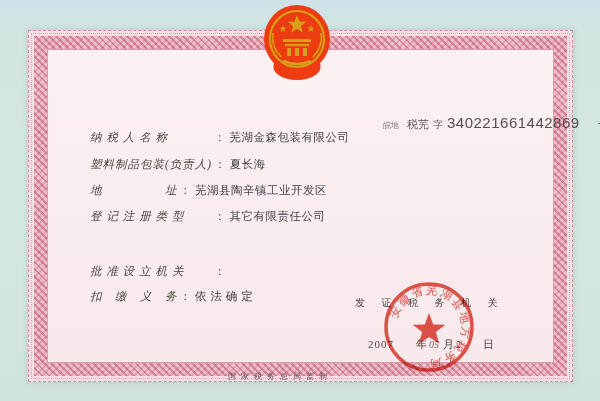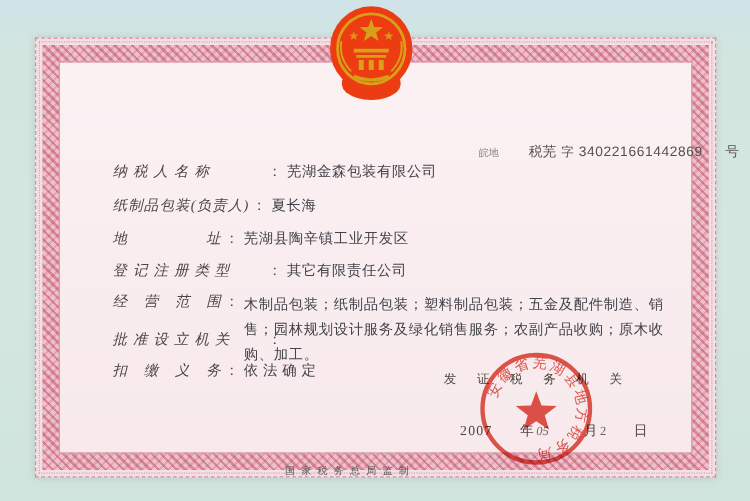--- a/index.html
+++ b/index.html
@@ -24,38 +24,38 @@
            border:1px solid #d99cae; }
   
   .emblem { position:absolute; left:261px; top:3px; width:72px; height:78px; z-index:5; }
   
   .title { position:absolute; left:0; top:49px; width:100%; text-align:center;
            font-size:30px; font-weight:bold; color:#b9922d; letter-spacing:18px;
            text-indent:18px; text-shadow:0 0 1px rgba(150,110,20,.5); }
   
   .serial { position:absolute; left:326px; top:84px; font-size:10px; color:#6a6260;
             white-space:nowrap; font-family:"Liberation Sans",sans-serif; }
-  .serial .sm { font-size:8px; color:#8a807c; margin-right:24px;padding-left:29px; }
+  .serial .sm { font-size:8px; color:#8a807c; margin-right:8px;padding-left:29px; }
   .serial .pre { font-size:11px; color:#5c5450; margin-right:4px; }
   .serial .zi { font-size:10px; color:#5c5450; margin-right:4px; }
-  .serial .num { font-size:11px; color:#55504e; letter-spacing:.5px; }
+  .serial .num { font-size:15px; color:#55504e; letter-spacing:.5px; }
   .serial .suf { margin-left:18px; font-size:11px; color:#5c5450; }
   
   .row { position:absolute; left:62px; font-size:11.5px; color:#4c463f; white-space:nowrap; }
   .lbl { display:inline-block; vertical-align:top; letter-spacing:1px; color:#4c463f;font-style:italic; }
   .colon { display:inline-block; vertical-align:top; margin:0 4px 0 2px; color:#4c463f; }
   .val { display:inline-block; vertical-align:top; color:#43444b; letter-spacing:.5px; }
   .val-wrap { white-space:normal; width:342px; line-height:1.75; }
   
   .authority { position:absolute; left:327px; top:266px; font-size:10px; color:#4c463f; letter-spacing:7px; }
   .dateline { position:absolute; left:320px; top:307px; font-size:11px; color:#4c463f; white-space:nowrap; }
   .dateline span { display:inline-block; }
   .d-year { margin-right:22px; letter-spacing:1px;margin-left:20px; }
   .d-ylab { margin-right:2px; }
-  .d-month { margin-right:28px; color:#6b655f; font-size:10px;font-style:italic; }
+  .d-month { margin-right:4px; color:#6b655f; font-size:10px;font-style:italic; }
   .d-mlab { margin-right:2px; }
   .d-day { margin-right:22px; color:#6b655f; font-size:10px; }
   
   .stamp { position:absolute; left:354px; top:250px; width:94px; height:94px; z-index:6;
            mix-blend-mode:multiply; opacity:.92; }
   
   .footer { position:absolute; left:0; top:371px; width:560px; text-align:center;
             font-size:8px; letter-spacing:5px; color:#59554d; }
 </style>
 </head>
@@ -69,30 +69,27 @@
 
 
   <div class="serial">
     <span class="sm">皖地</span><span class="pre">税芜</span><span class="zi">字</span><span class="num">340221661442869</span><span class="suf">号</span>
   </div>
 
   <div class="row" style="top:100px">
     <span class="lbl" style="width:122px">纳 税 人 名 称</span><span class="colon">：</span><span class="val">芜湖金森包装有限公司</span>
   </div>
   <div class="row" style="top:127px">
-    <span class="lbl">纸制品包装(负责人)</span><span class="colon">：</span><span class="val">夏长海</span>
+    <span class="lbl">塑料制品包装(负责人)</span><span class="colon">：</span><span class="val">夏长海</span>
   </div>
   <div class="row" style="top:153px">
     <span class="lbl">地　　　　　址</span><span class="colon">：</span><span class="val">芜湖县陶辛镇工业开发区</span>
   </div>
   <div class="row" style="top:179px">
     <span class="lbl" style="width:122px">登 记 注 册 类 型</span><span class="colon">：</span><span class="val">其它有限责任公司</span>
-  </div>
-  <div class="row" style="top:204px">
-    <span class="lbl">经　营　范　围</span><span class="colon">：</span><span class="val val-wrap">木制品包装；纸制品包装；塑料制品包装；五金及配件制造、销售；园林规划设计服务及绿化销售服务；农副产品收购；原木收购、加工。</span>
   </div>
   <div class="row" style="top:259px">
     <span class="lbl">扣　缴　义　务</span><span class="colon">：</span><span class="val">依 法 确 定</span>
   </div>
   <div class="row" style="top:234px">
     <span class="lbl" style="width:122px">批 准 设 立 机 关</span><span class="colon">：</span><span class="val"></span>
   </div>
 
   <div class="authority">发 证 税 务 机 关</div>
   <div class="dateline">

